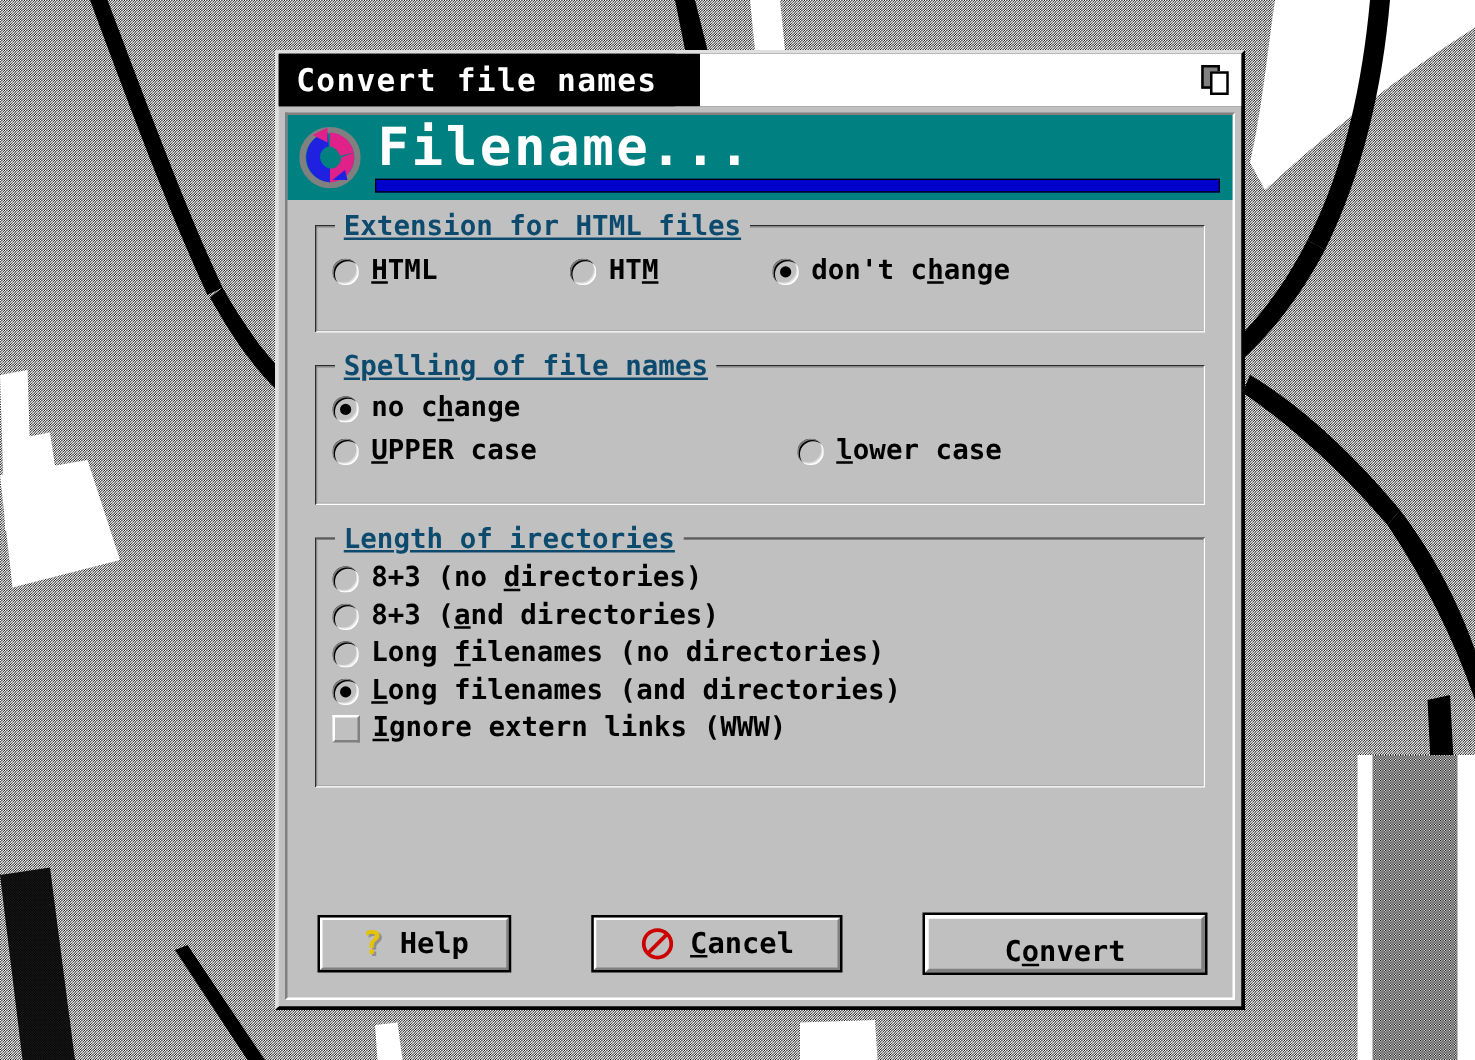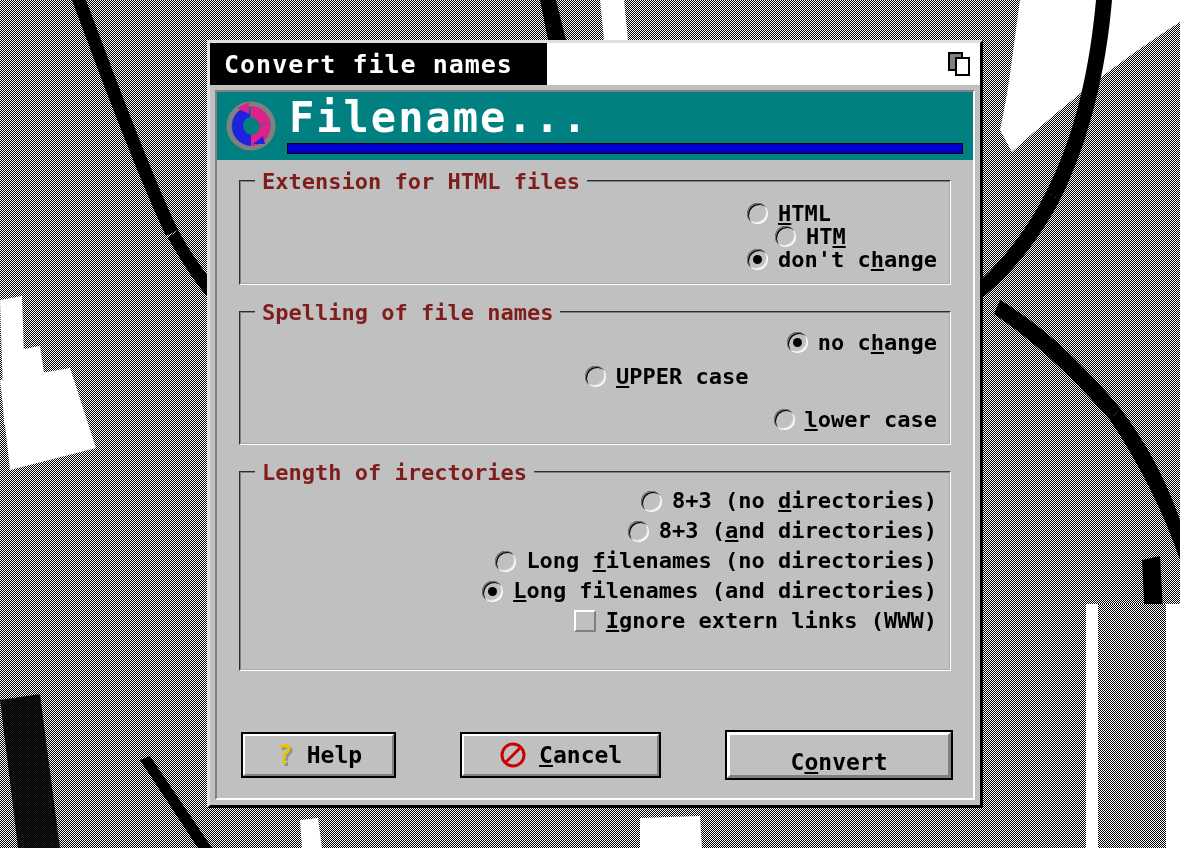--- a/index.html
+++ b/index.html
@@ -28,21 +28,21 @@
     background-position: 0 0, 1px 1px;
   }
   #desktop-art {
     position: absolute;
     inset: 0;
   }
 
   
   #window {
     position: absolute;
-    left: 207px;
+    left: 220px;
     top: 40px;
     width: 776px;
     height: 768px;
     background: #c0c0c0;
     border-left: 3px solid #dfdfdf;
     border-top: 3px solid #dfdfdf;
     border-right: 3px solid #000000;
     border-bottom: 3px solid #000000;
     box-sizing: border-box;
     display: flex;
@@ -184,31 +184,31 @@
   }
   .group-title {
     position: absolute;
     top: -13px;
     left: 14px;
     background: #c0c0c0;
     padding: 0 7px;
     font-family: "DejaVu Sans Mono", monospace;
     font-size: 22px;
     font-weight: bold;
-    color: #7f1d1d;
+    color: #0c4a6e;
     white-space: nowrap;
     letter-spacing: 0px;
+    text-decoration: underline;
   }
 
   
   .row {
     display: flex;
-    align-items: flex-end;
+    align-items: center;
     min-height: 30px;
-    flex-direction: column;
   }
   .ctl {
     display: flex;
     align-items: center;
     font-family: "DejaVu Sans Mono", monospace;
     font-size: 22px;
     font-weight: bold;
     color: #000000;
     white-space: nowrap;
     cursor: default;

